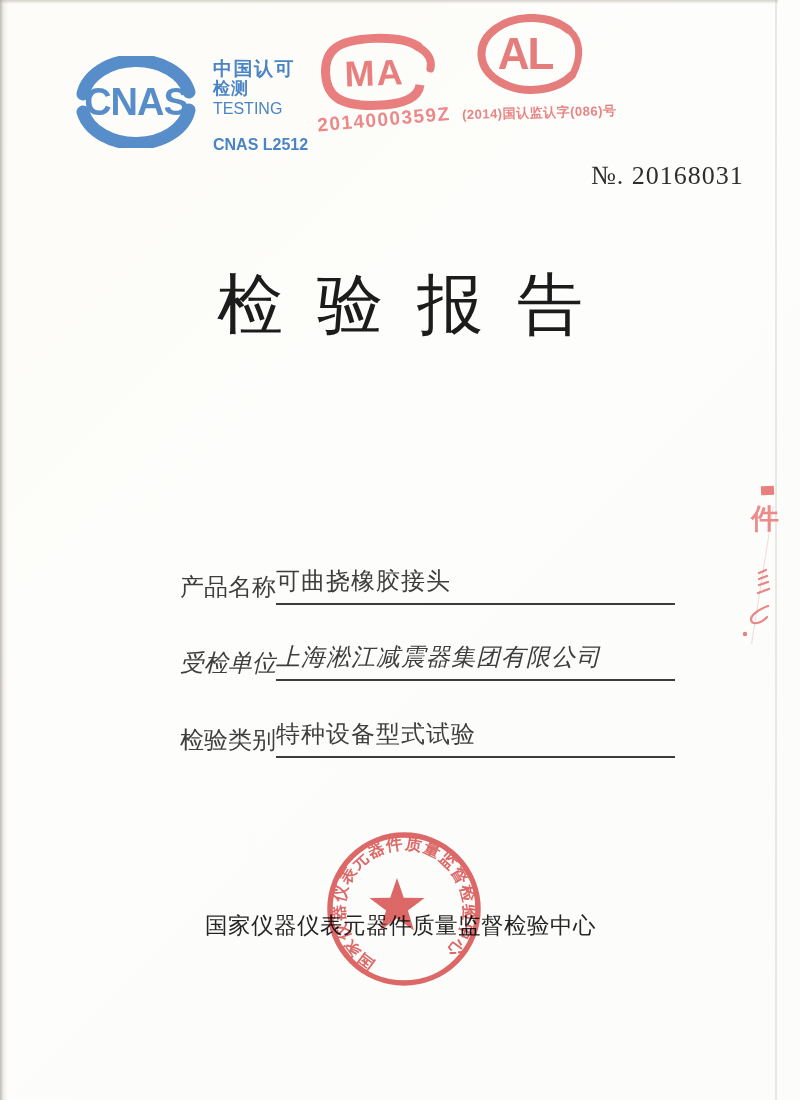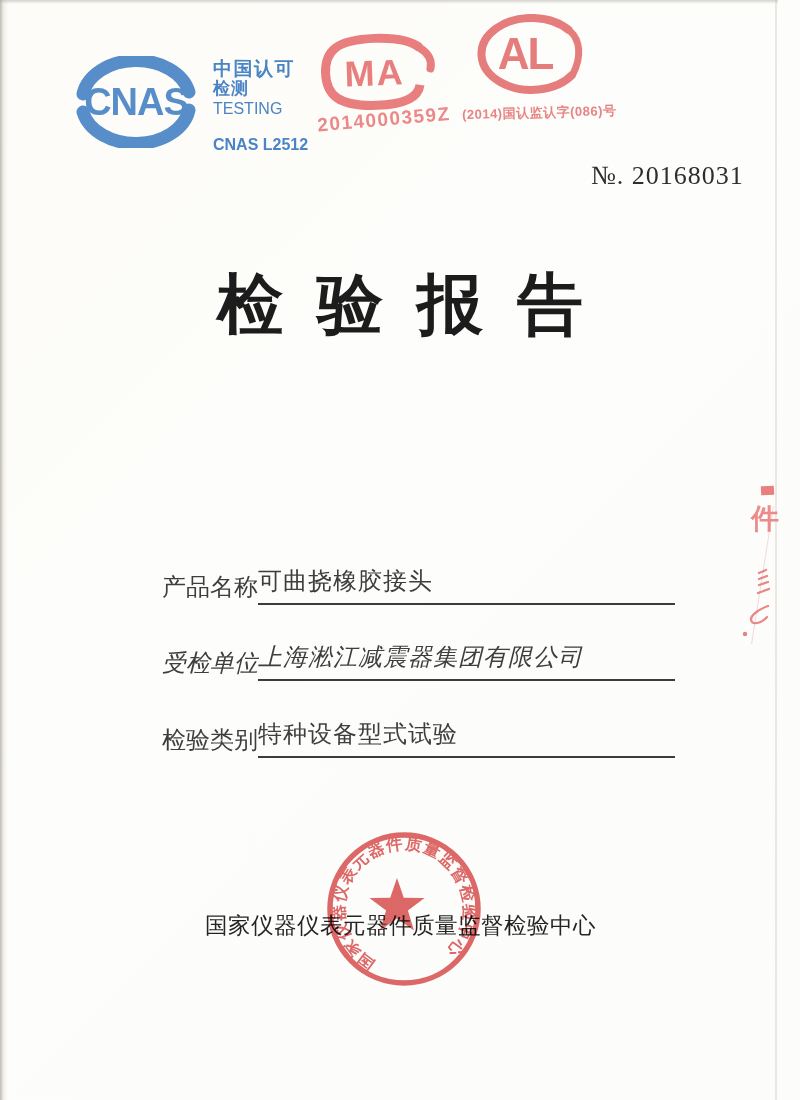--- a/index.html
+++ b/index.html
@@ -32,27 +32,27 @@
   
   .cal{position:absolute;left:462px;top:12px;width:165px;height:115px;color:#e57d7d;}
   .cal svg{position:absolute;left:8px;top:2px;}
   .cal .num{position:absolute;left:0px;top:92px;font-size:13px;font-weight:bold;letter-spacing:.5px;
     color:#e78585;transform:rotate(-1.5deg);white-space:nowrap;}
 
   .report-no{position:absolute;left:553px;top:161px;font-family:"Liberation Serif","DejaVu Serif",serif;
     font-size:26px;color:#2e2e2e;letter-spacing:1px;white-space:nowrap;margin-left:38px;}
 
   .report-title{position:absolute;left:0;right:0;top:260px;text-align:center;
-    font-family:"Liberation Serif","DejaVu Serif",serif;font-weight:bold;font-size:66px;color:#1c1c1c;
+    font-family:"Liberation Serif","DejaVu Serif",serif;font-weight:normal;font-size:66px;color:#1c1c1c;
     letter-spacing:34px;text-indent:34px;white-space:nowrap;}
 
   
   .form-row{position:absolute;left:162px;right:125px;height:33px;display:flex;align-items:flex-end;
     font-size:24px;color:#3e3e3e;}
-  .form-row .lbl{flex:0 0 auto;letter-spacing:0px;padding-bottom:2px;}
+  .form-row .lbl{flex:0 0 auto;letter-spacing:0px;padding-bottom:2px;margin-left:18px;}
   .form-row .line{flex:1 1 auto;border-bottom:2px solid #3c3c3c;text-align:left;padding-bottom:6px;
     letter-spacing:1px;white-space:nowrap;}
   .row1{top:572px;}
   .row2{top:648px;font-style:italic;}
   .row3{top:725px;}
 
   
   .org-name{position:absolute;left:205px;top:910px;font-size:22.5px;letter-spacing:.5px;color:#242424;
     font-family:"Liberation Serif","DejaVu Serif",serif;white-space:nowrap;z-index:1;}
   .seal{position:absolute;left:324px;top:829px;width:160px;height:160px;z-index:2;

